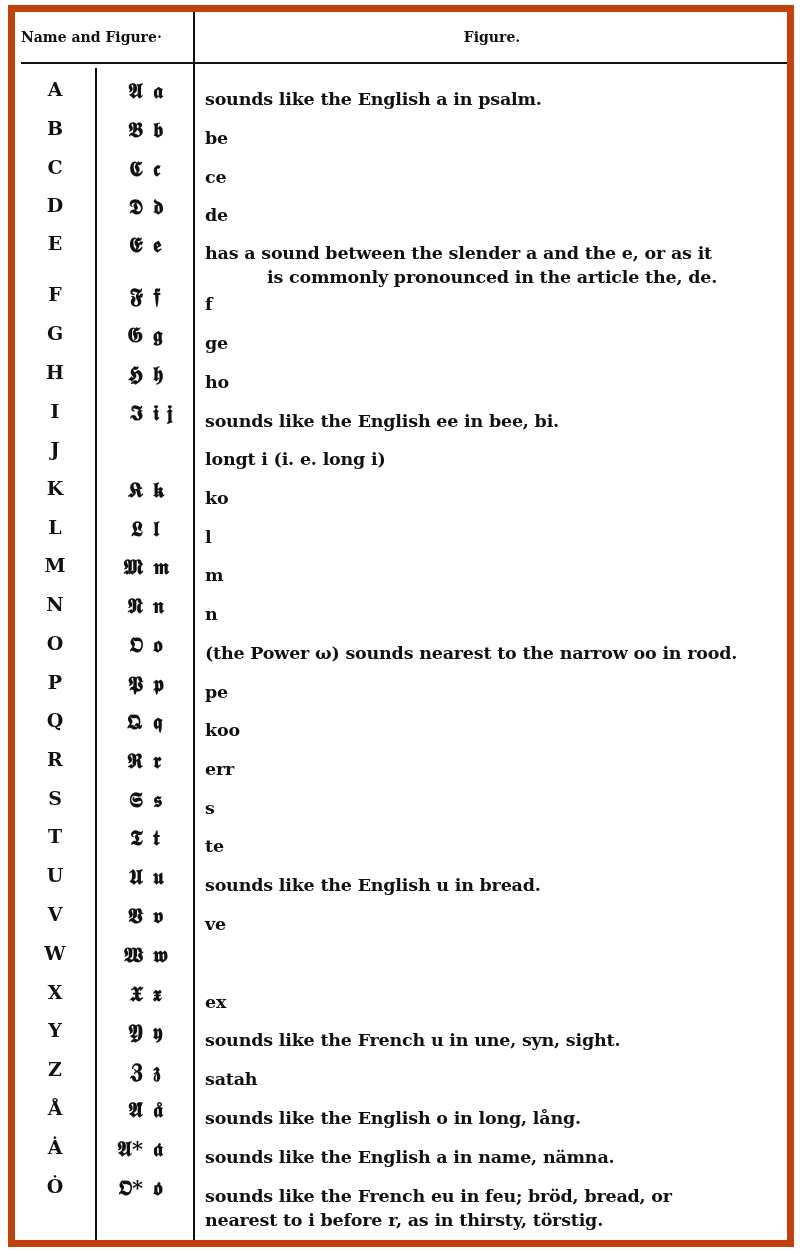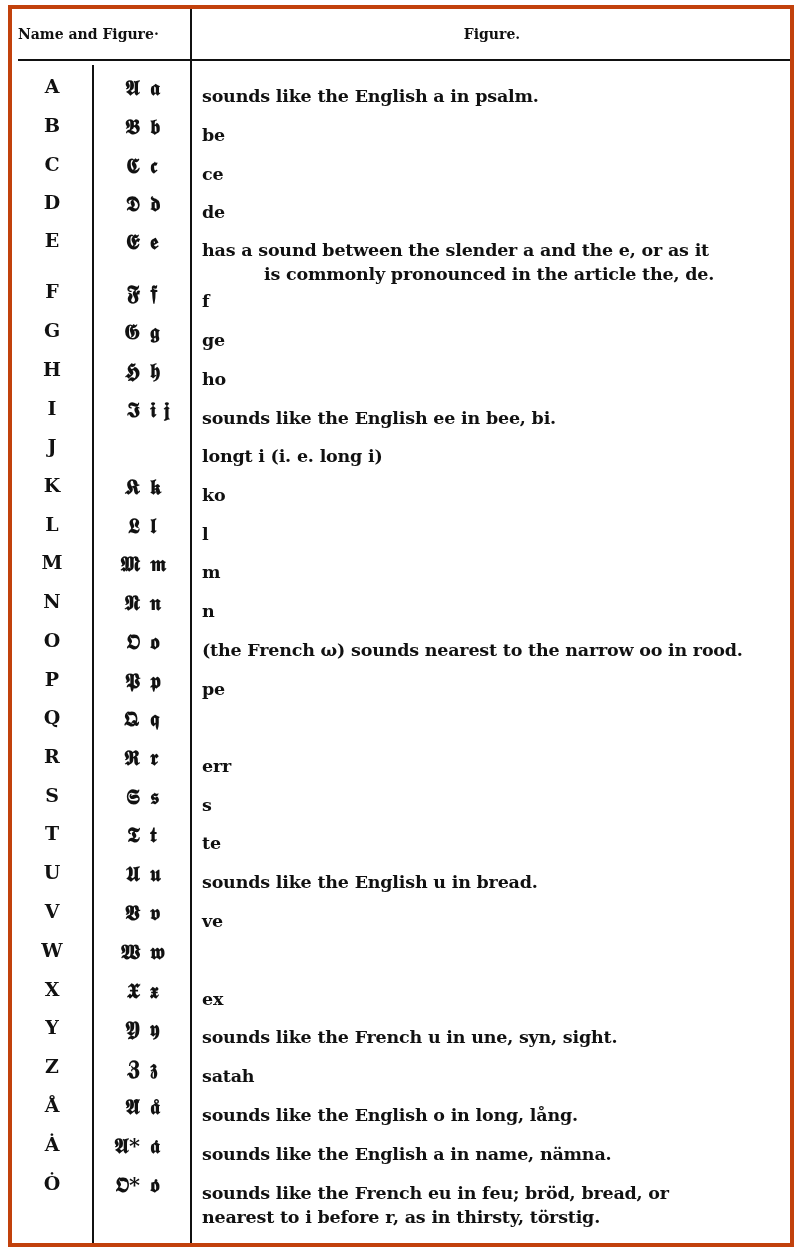--- a/index.html
+++ b/index.html
@@ -1,19 +1,19 @@
 <!DOCTYPE html>
 <html><head>
 <meta charset="utf-8">
 <style>
   html, body { margin: 0; padding: 0; background: #ffffff; }
   body { width: 800px; height: 1254px; position: relative; overflow: hidden;
          font-family: "DejaVu Serif", "Liberation Serif", serif; color: #111; }
   .tbl { position: absolute; left: 8px; top: 5px; width: 786px; height: 1242px;
-         border: 4px solid #c2410c; box-sizing: border-box; }
+         border: 7px solid #c2410c; box-sizing: border-box; }
   .vline { position: absolute; background: #111; width: 2px; }
   .hline { position: absolute; background: #111; height: 2px; }
   .hdr { position: absolute; top: 0; height: 50px; display: flex; align-items: center;
          font-weight: bold; font-size: 14px; }
   .hdr-name { left: 6px; width: 176px; }
   .hdr-power { left: 182px; right: 0; justify-content: center; }
   .row { position: absolute; left: 0; right: 0; height: 38px; }
   .name { position: absolute; left: 0; width: 80px; text-align: center; font-weight: bold; font-size: 19px; }
   .fig { position: absolute; left: 94px; width: 92px; font-size: 21px; font-weight: bold; white-space: nowrap; }
   .fig .up { display: inline-block; width: 34px; text-align: right; padding-right: 10px; }
@@ -173,38 +173,42 @@
       <span class="p1">n</span>
       
     </div>
   </div>
       <div class="row" style="top: 620px;">
     <div class="name">O</div>
     <div class="fig">
       <span class="up">𝕺</span><span class="lo">𝖔</span>
     </div>
     <div class="power">
-      <span class="p1">(the French ω) sounds nearest to the narrow oo in rood.</span>
+      <span class="p1">(the Power ω) sounds nearest to the narrow oo in rood.</span>
       
     </div>
   </div>
       <div class="row" style="top: 659px;">
     <div class="name">P</div>
     <div class="fig">
       <span class="up">𝕻</span><span class="lo">𝖕</span>
     </div>
     <div class="power">
       <span class="p1">pe</span>
       
     </div>
   </div>
       <div class="row" style="top: 697px;">
     <div class="name">Q</div>
     <div class="fig">
       <span class="up">𝕼</span><span class="lo">𝖖</span>
+    </div>
+    <div class="power">
+      <span class="p1">koo</span>
+      
     </div>
   </div>
       <div class="row" style="top: 736px;">
     <div class="name">R</div>
     <div class="fig">
       <span class="up">𝕽</span><span class="lo">𝖗</span>
     </div>
     <div class="power">
       <span class="p1">err</span>
       

